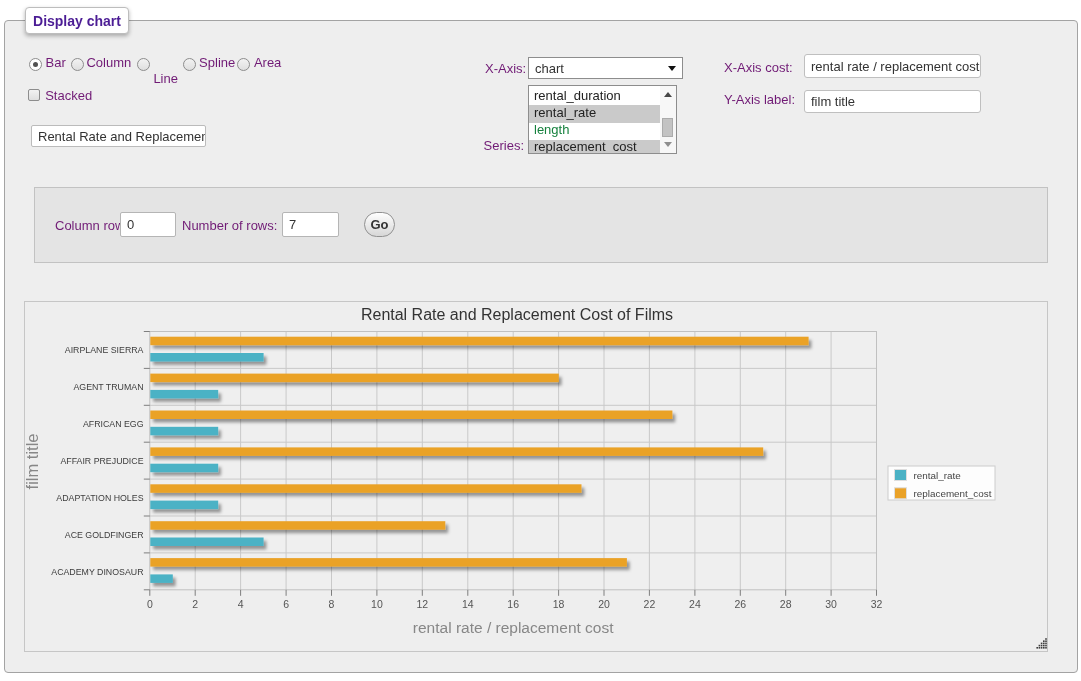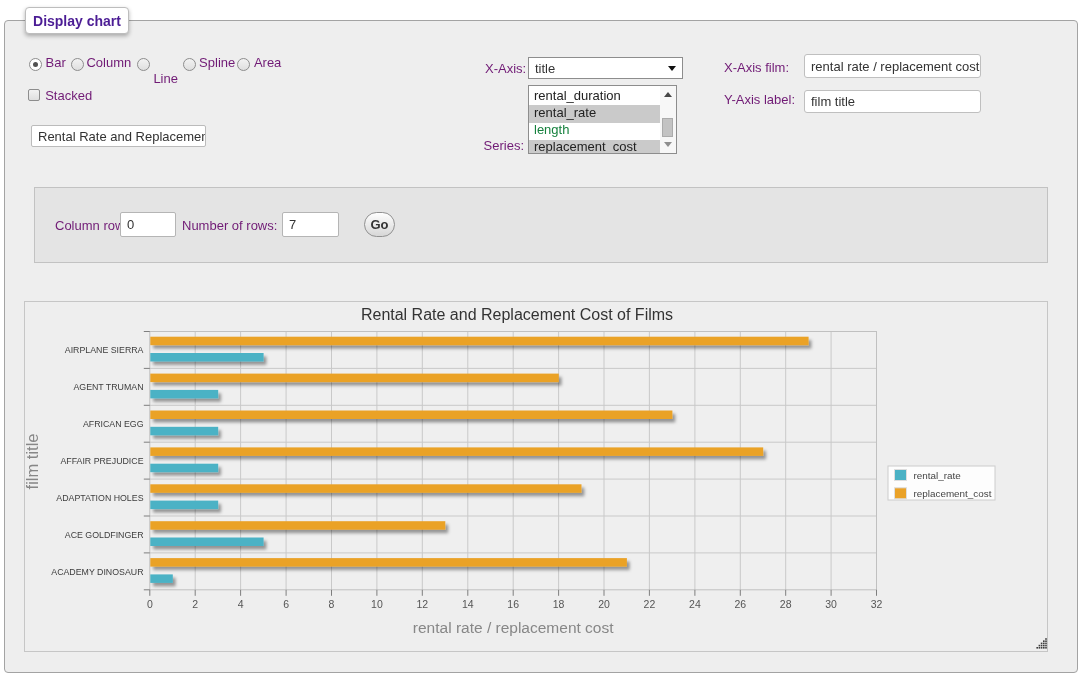--- a/index.html
+++ b/index.html
@@ -25,40 +25,40 @@
 <div class="lab" style="left:199.1px;top:55px">Spline</div>
 <div class="radio" style="left:237.2px;top:57.5px"></div>
 <div class="lab" style="left:253.9px;top:55px">Area</div>
 
 <div class="a" style="left:28px;top:88.5px;width:12px;height:12px;border:1px solid #8d8d8d;border-radius:2px;box-sizing:border-box;background:linear-gradient(#f2f2f2,#dfdfdf)"></div>
 <div class="lab" style="left:45.2px;top:87.5px">Stacked</div>
 
 <div class="inp" style="left:31px;top:125px;width:175px;height:22px;border-color:#bbb;border-radius:2px">Rental Rate and Replacement Cost of Films</div>
 
 <div class="lab" style="left:485px;top:60.5px">X-Axis:</div>
-<div class="inp" style="left:528px;top:57px;width:155px;height:22px;border-color:#8d8d8d;border-radius:0">title</div>
+<div class="inp" style="left:528px;top:57px;width:155px;height:22px;border-color:#8d8d8d;border-radius:0">chart</div>
 <div class="a" style="left:668px;top:65.5px;width:0;height:0;border-left:4px solid transparent;border-right:4px solid transparent;border-top:5px solid #111"></div>
 
 <div class="a" style="left:528px;top:85px;width:149px;height:69px;border:1px solid #8d8d8d;background:#fff;box-sizing:border-box;overflow:hidden">
   <div class="a" style="left:0;top:19.25px;width:131px;height:17.25px;background:#cacaca"></div>
   <div class="a" style="left:0;top:53.75px;width:131px;height:17.25px;background:#cacaca"></div>
   <div class="lab" style="left:5px;top:1.5px;color:#222">rental_duration</div>
   <div class="lab" style="left:5px;top:18.75px;color:#222">rental_rate</div>
   <div class="lab" style="left:5px;top:36px;color:#15803d">length</div>
   <div class="lab" style="left:5px;top:53.25px;color:#222">replacement_cost</div>
 
   <div class="a" style="right:0;top:0;width:16px;height:67px;background:#f7f7f7">
     <div class="a" style="left:4px;top:6px;width:0;height:0;border-left:4px solid transparent;border-right:4px solid transparent;border-bottom:5px solid #474747"></div>
     <div class="a" style="left:2px;top:31.5px;width:11px;height:19.5px;background:#c3c3c3;border:1px solid #ababab;box-sizing:border-box"></div>
     <div class="a" style="left:4px;bottom:6px;width:0;height:0;border-left:4px solid transparent;border-right:4px solid transparent;border-top:5px solid #8f8f8f"></div>
   </div>
 </div>
 <div class="lab" style="left:483.6px;top:138px">Series:</div>
 
-<div class="lab" style="left:724px;top:59.5px">X-Axis film:</div>
+<div class="lab" style="left:724px;top:59.5px">X-Axis cost:</div>
 <div class="inp" style="left:804px;top:54px;width:177px;height:24px">rental rate / replacement cost</div>
 <div class="lab" style="left:724px;top:91.5px">Y-Axis label:</div>
 <div class="inp" style="left:804px;top:90px;width:177px;height:23px">film title</div>
 
 <div class="a" style="left:34px;top:187px;width:1014px;height:76px;border:1px solid #c2c2c2;background:#e4e4e4;box-sizing:border-box"></div>
 <div class="lab" style="left:55px;top:218px">Column row:</div>
 <div class="inp" style="left:120px;top:212px;width:56px;height:25px;border-radius:2px;border-color:#b5b5b5">0</div>
 <div class="lab" style="left:182px;top:218px">Number of rows:</div>
 <div class="inp" style="left:282px;top:212px;width:57px;height:25px;border-radius:2px;border-color:#b5b5b5">7</div>
 <div class="a" style="left:364px;top:212px;width:31px;height:25px;border:1px solid #919191;border-radius:13px;background:linear-gradient(#fefefe,#d7d7d7);box-sizing:border-box;display:flex;align-items:center;justify-content:center;font-size:13px;font-weight:bold;color:#333">Go</div>

